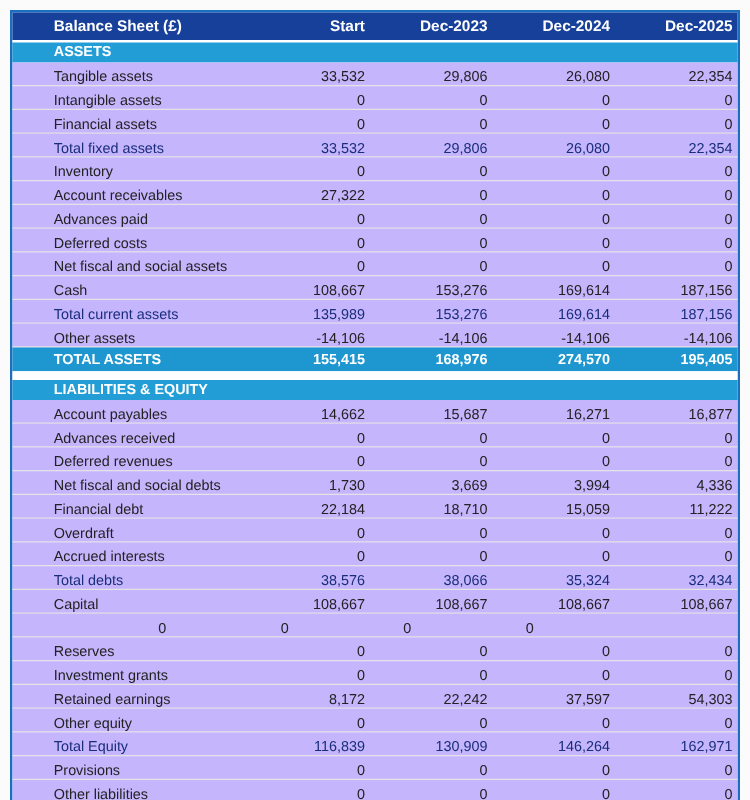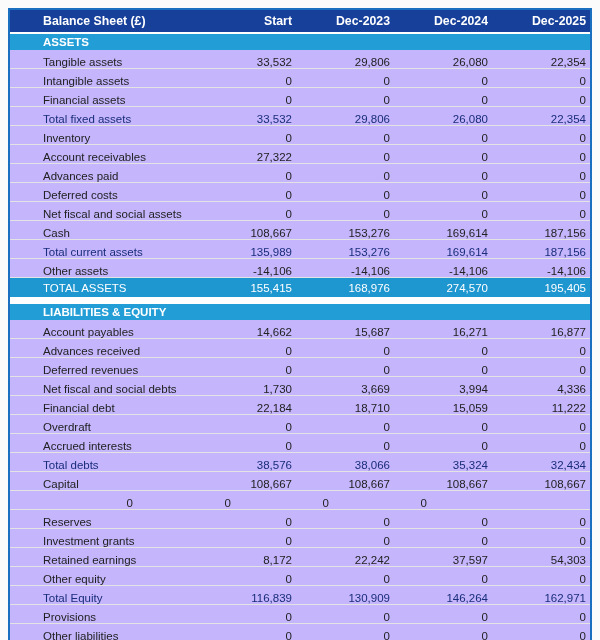--- a/index.html
+++ b/index.html
@@ -34,21 +34,21 @@
     font-weight:bold;font-size:12.3px;
   }
   .top-gap{height:2px;background:#ffffff;}
   .section-gap{height:7px;background:#ffffff;}
   .band{
     height:16px;background:var(--section-bg);color:var(--band-text);
     font-weight:bold;font-size:11.5px;
   }
   .total-band{
     height:19px;background:var(--total-bg);color:var(--band-text);
-    font-weight:normal;font-size:11.5px;
+    font-weight:bold;font-size:11.5px;
   }
   .data-row{
     height:18px;background:#c4b5fd;color:var(--text);
     font-size:11.5px;border-bottom:1px solid var(--row-divider);align-items:flex-end;
   }
   .data-row.subtotal{
     font-weight:normal;color:var(--subtotal-text);
   }
   .data-row:last-of-type{border-bottom:none;}
 </style>

